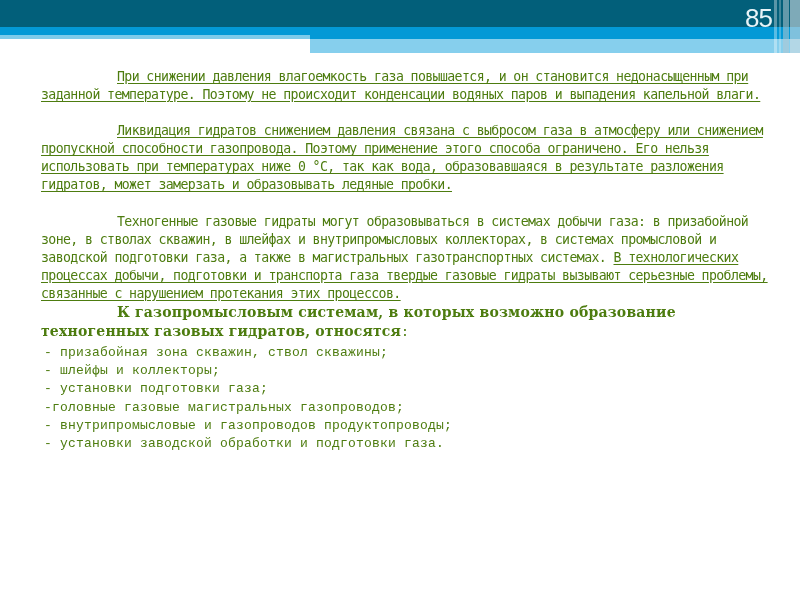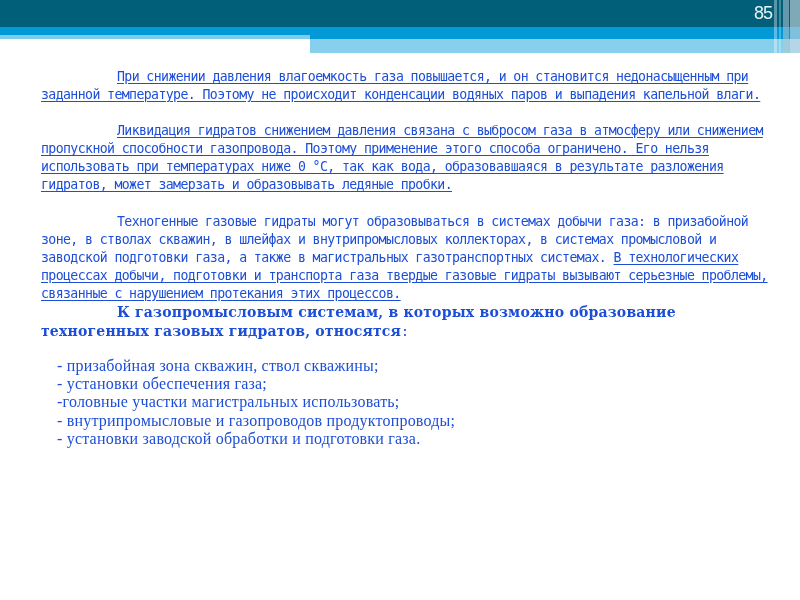--- a/index.html
+++ b/index.html
@@ -14,33 +14,33 @@
     .band-blue-mid { position: absolute; left: 310px; top: 35px; width: 490px; height: 4px; background: #0399d6; }
     .band-light-right { position: absolute; left: 310px; top: 39px; width: 490px; height: 14px; background: #86cfed; }
     .stripe { position: absolute; top: 0; height: 53px; }
     .s1 { left: 774px; width: 3px; background: rgba(255,255,255,0.35); }
     .s2 { left: 779px; width: 2px; background: rgba(255,255,255,0.25); }
     .s3 { left: 783px; width: 6px; background: rgba(180,200,210,0.55); }
     .s4 { left: 790px; width: 10px; background: rgba(210,220,225,0.6); }
     .page-number {
       position: absolute; right: 28px; top: 3px;
       color: #e8f4f8; font-family: "Liberation Sans", sans-serif;
-      font-size: 18px; letter-spacing: -1px;
+      font-size: 26px; letter-spacing: -1px;
     }
     .content {
       position: absolute; left: 41px; top: 68px; width: 730px;
       font-family: "DejaVu Sans Mono", monospace;
-      font-size: 13.2px; line-height: 18.1px; color: #1d4ed8;
+      font-size: 13.2px; line-height: 18.1px; color: #4d7c0f;
       letter-spacing: -0.6px;
     }
     .para { margin: 0 0 18px 0; }
     .indent { display: inline-block; width: 76px; }
     .u { text-decoration: underline; text-underline-offset: 2px; }
     .bold-head { font-family: "DejaVu Serif", serif; font-weight: bold; font-size: 14px; letter-spacing: 0.2px; }
-    .list { margin: 16px; padding: 0; list-style: none; font-family: Liberation Serif, serif; font-size: 16px; letter-spacing: 0.2px; }
+    .list { margin: 3px; padding: 0; list-style: none; font-family: Liberation Mono, monospace; font-size: 13px; letter-spacing: 0.2px; }
     .list li { line-height: 18.1px; }
     .no-gap { margin-bottom: 0; }
   </style>
 </head>
 <body>
 
 <div class="band-dark"></div>
 <div class="band-blue"></div>
 <div class="band-light-left"></div>
 <div class="band-blue-mid"></div>
@@ -59,18 +59,19 @@
     <span class="indent"></span><span class="u">Ликвидация гидратов снижением давления связана с выбросом газа в атмосферу или снижением пропускной способности газопровода. Поэтому применение этого способа ограничено. Его нельзя использовать при температурах ниже 0 °С, так как вода, образовавшаяся в результате разложения гидратов, может замерзать и образовывать ледяные пробки.</span>
   </p>
   <p class="para no-gap">
     <span class="indent"></span><span>Техногенные газовые гидраты могут образовываться в системах добычи газа: в призабойной зоне, в стволах скважин, в шлейфах и внутрипромысловых коллекторах, в системах промысловой и заводской подготовки газа, а также в магистральных газотранспортных системах. </span><span class="u">В технологических процессах добычи, подготовки и транспорта газа твердые газовые гидраты вызывают серьезные проблемы, связанные с нарушением протекания этих процессов.</span>
   </p>
   <p class="para no-gap">
     <span class="indent"></span><span class="bold-head">К газопромысловым системам, в которых возможно образование техногенных газовых гидратов, относятся</span><span>:</span>
   </p>
   <ul class="list">
     <li>- призабойная зона скважин, ствол скважины;</li>
-    <li>- установки обеспечения газа;</li>
-    <li>-головные участки магистральных использовать;</li>
+    <li>- шлейфы и коллекторы;</li>
+    <li>- установки подготовки газа;</li>
+    <li>-головные газовые магистральных газопроводов;</li>
     <li>- внутрипромысловые и газопроводов продуктопроводы;</li>
     <li>- установки заводской обработки и подготовки газа.</li>
   </ul>
 </div>
 
 </body></html>

